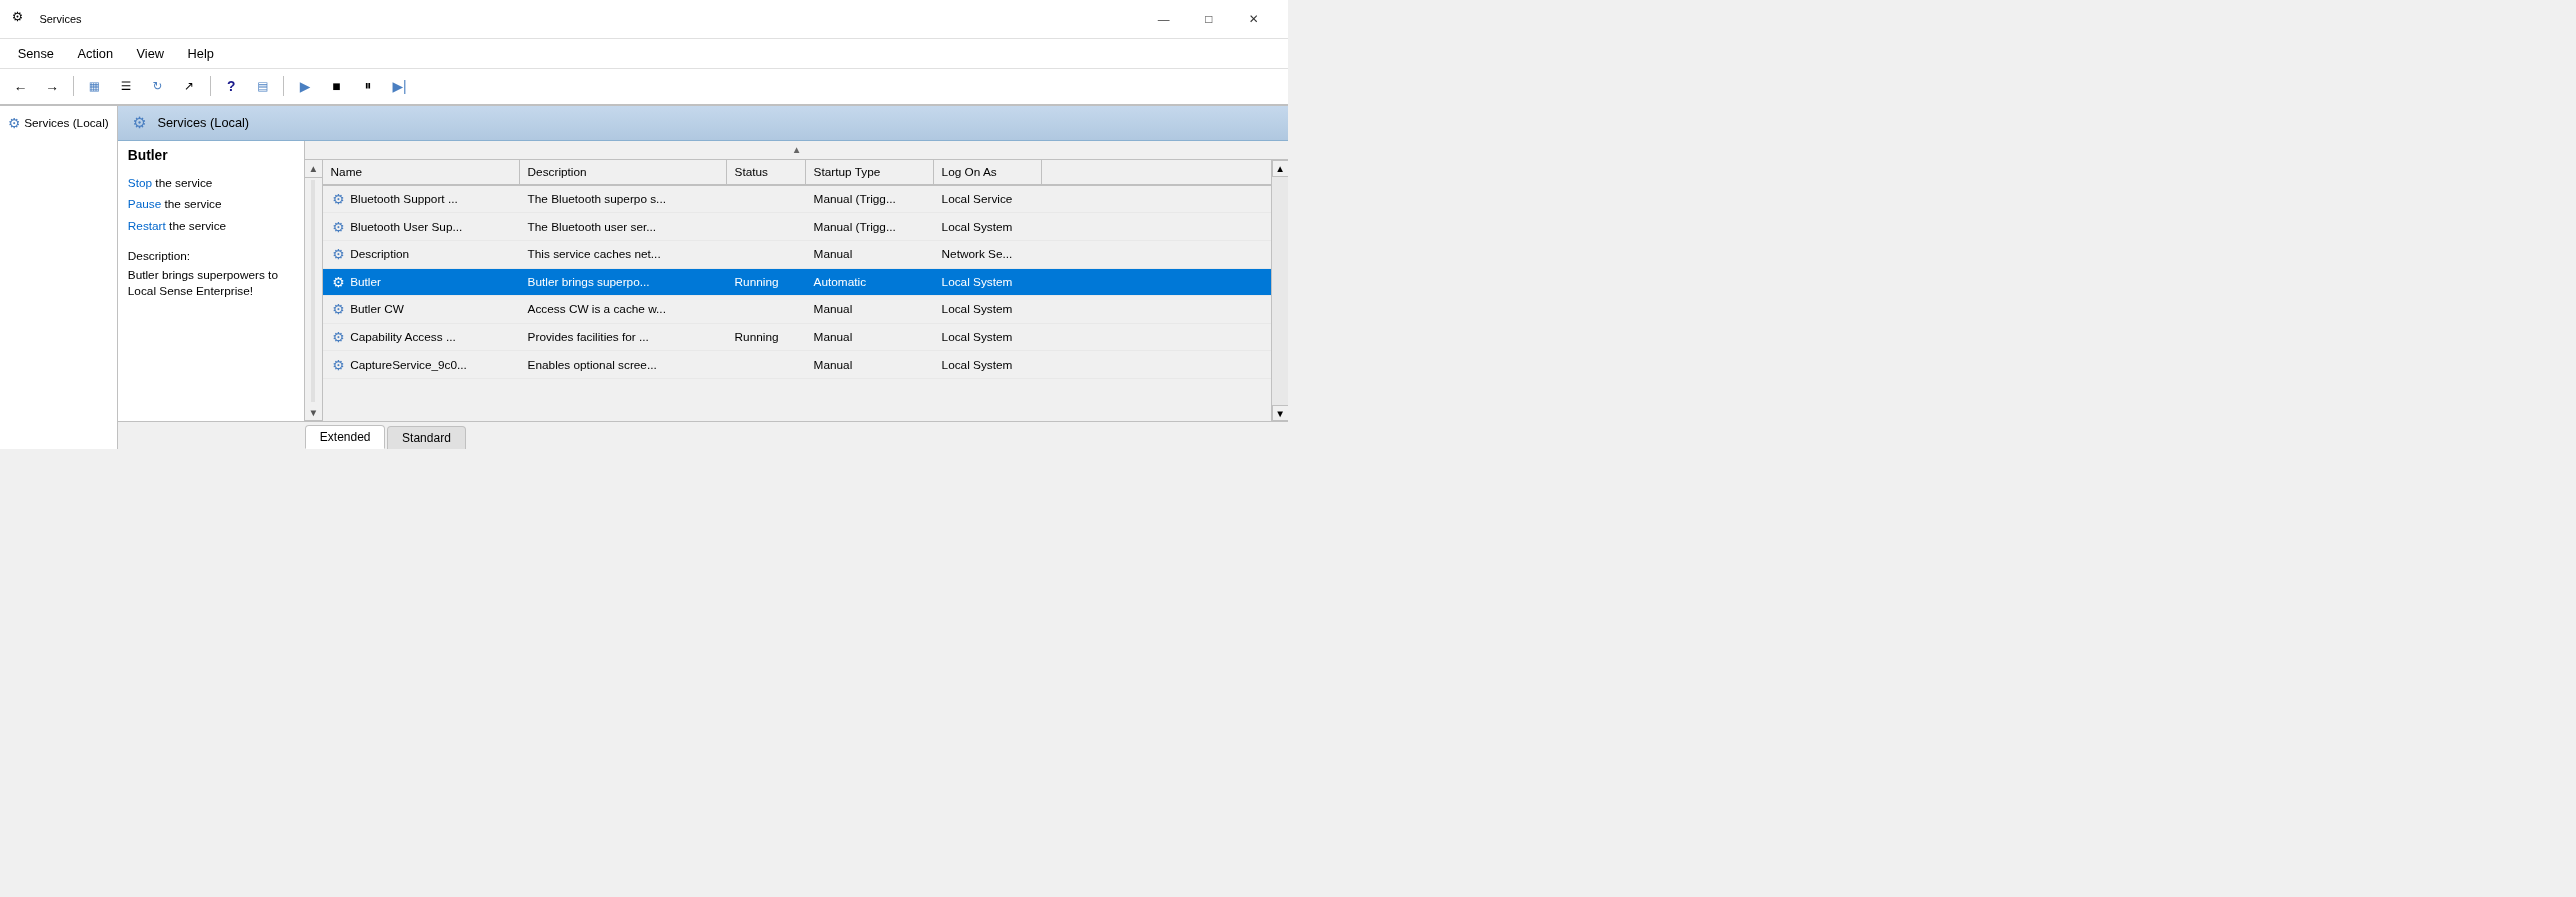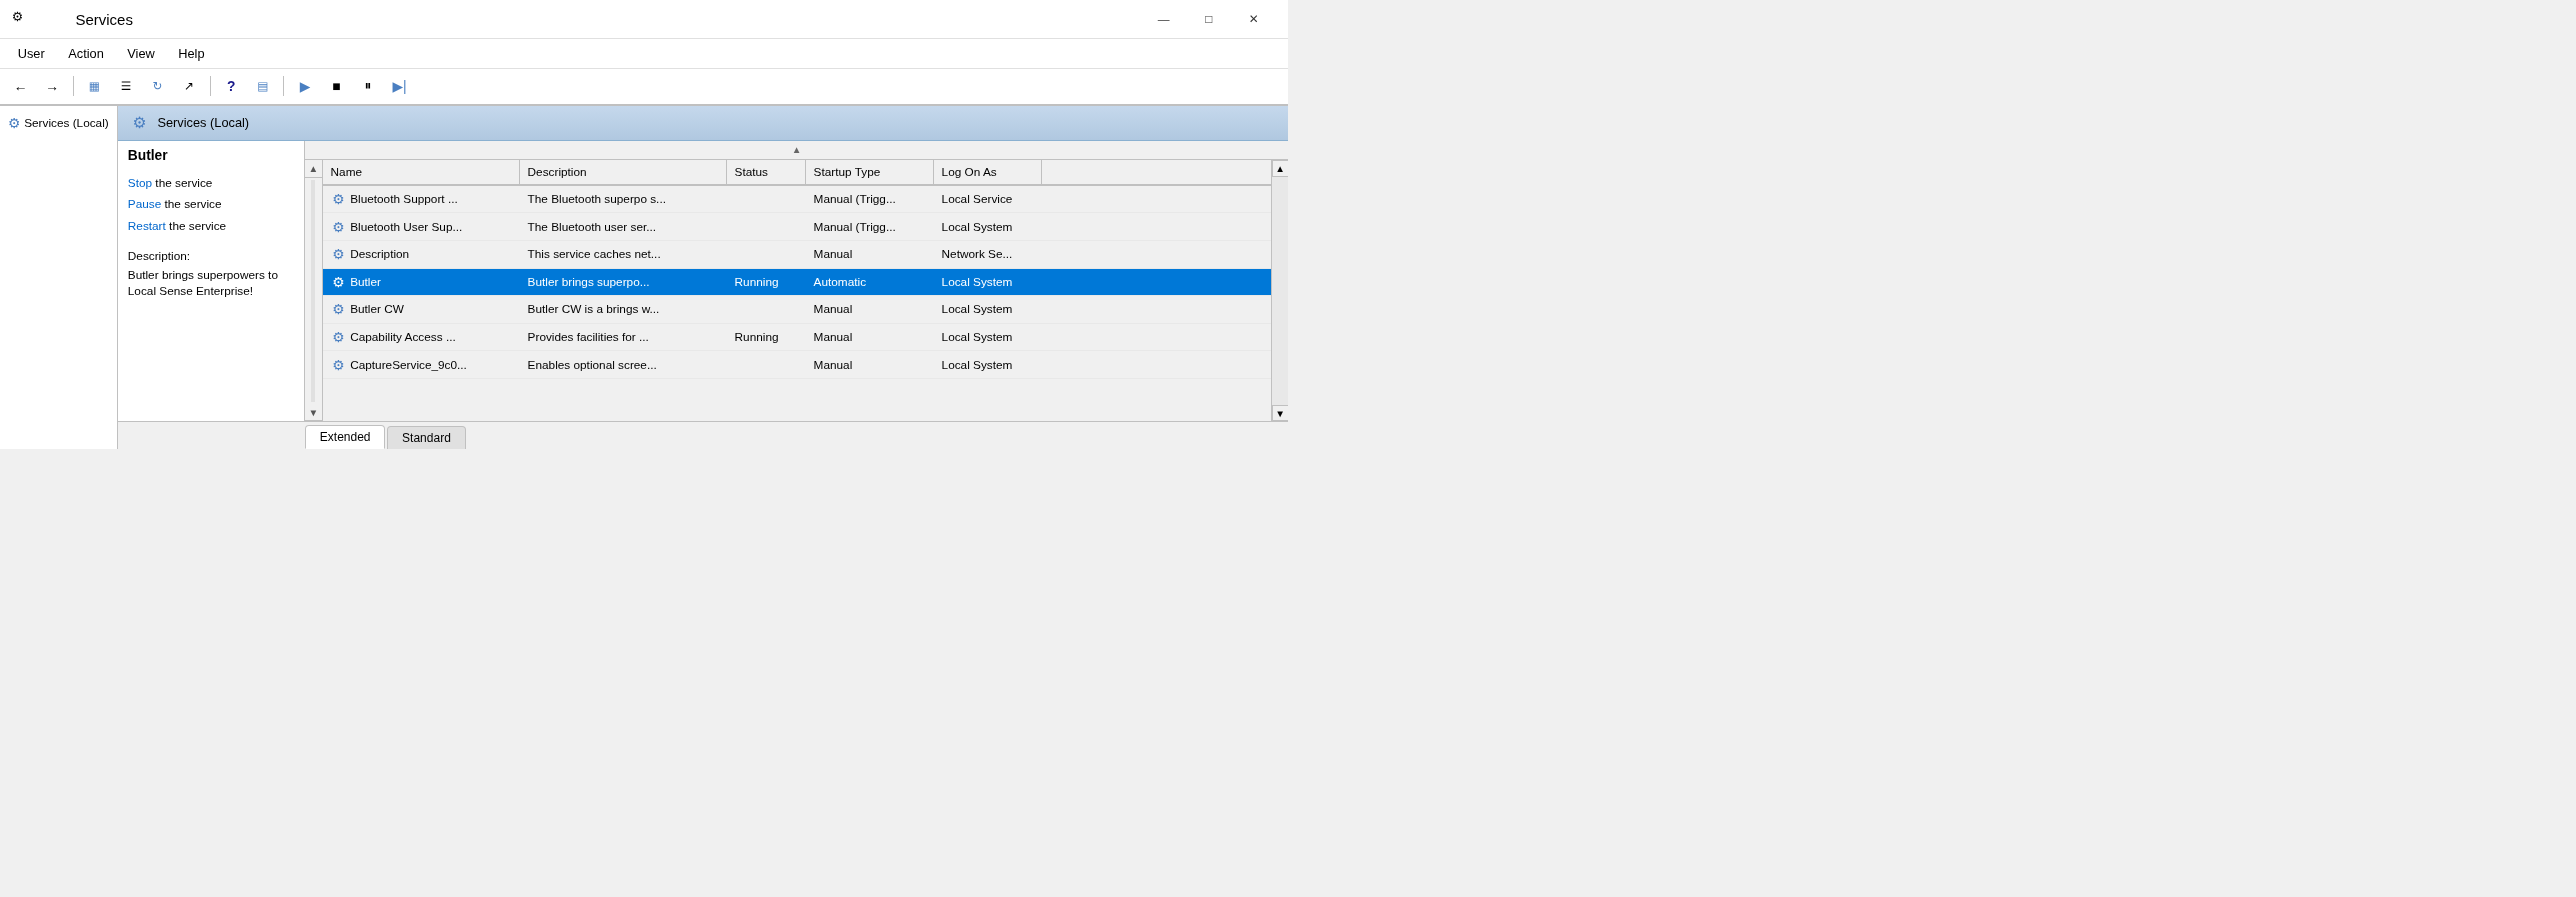--- a/index.html
+++ b/index.html
@@ -18,23 +18,22 @@
     .title-bar-left {
       display: flex;
       align-items: center;
       gap: 7.9px;
     }
     .title-icon {
       width: 19.7px;
       height: 19.7px;
     }
     .title-text {
-      font-size: 15px;
-      color: #000;
-      margin-left: 36px;
+      font-size: 11px;
+      color: #000;
     }
     .title-controls {
       display: flex;
       gap: 0;
     }
     .title-btn {
       width: 45px;
       height: 31.5px;
       border: none;
       background: transparent;
@@ -368,21 +367,21 @@
     <span class="title-text">Services</span>
   </div>
   <div class="title-controls">
     <button class="title-btn">—</button>
     <button class="title-btn">□</button>
     <button class="title-btn close">✕</button>
   </div>
 </div>
 
 <div class="menu-bar">
-  <div class="menu-item">User</div>
+  <div class="menu-item">Sense</div>
   <div class="menu-item">Action</div>
   <div class="menu-item">View</div>
   <div class="menu-item">Help</div>
 </div>
 
 <div class="toolbar">
   <button class="toolbar-btn">←</button>
   <button class="toolbar-btn">→</button>
   <div class="toolbar-separator"></div>
   <button class="toolbar-btn" style="font-size:11.8px; color:#4a7fc1;">▦</button>
@@ -497,21 +496,21 @@
                   <div class="td col-desc">Butler brings superpo...</div>
                   <div class="td col-status">Running</div>
                   <div class="td col-startup">Automatic</div>
                   <div class="td col-logon">Local System</div>
                 </div>
                 <div class="table-row">
                   <div class="td col-name">
                     <span class="gear-icon">⚙</span>
                     <span>Butler CW</span>
                   </div>
-                  <div class="td col-desc">Butler CW is a brings w...</div>
+                  <div class="td col-desc">Access CW is a cache w...</div>
                   <div class="td col-status"></div>
                   <div class="td col-startup">Manual</div>
                   <div class="td col-logon">Local System</div>
                 </div>
                 <div class="table-row">
                   <div class="td col-name">
                     <span class="gear-icon">⚙</span>
                     <span>Capability Access ...</span>
                   </div>
                   <div class="td col-desc">Provides facilities for ...</div>

